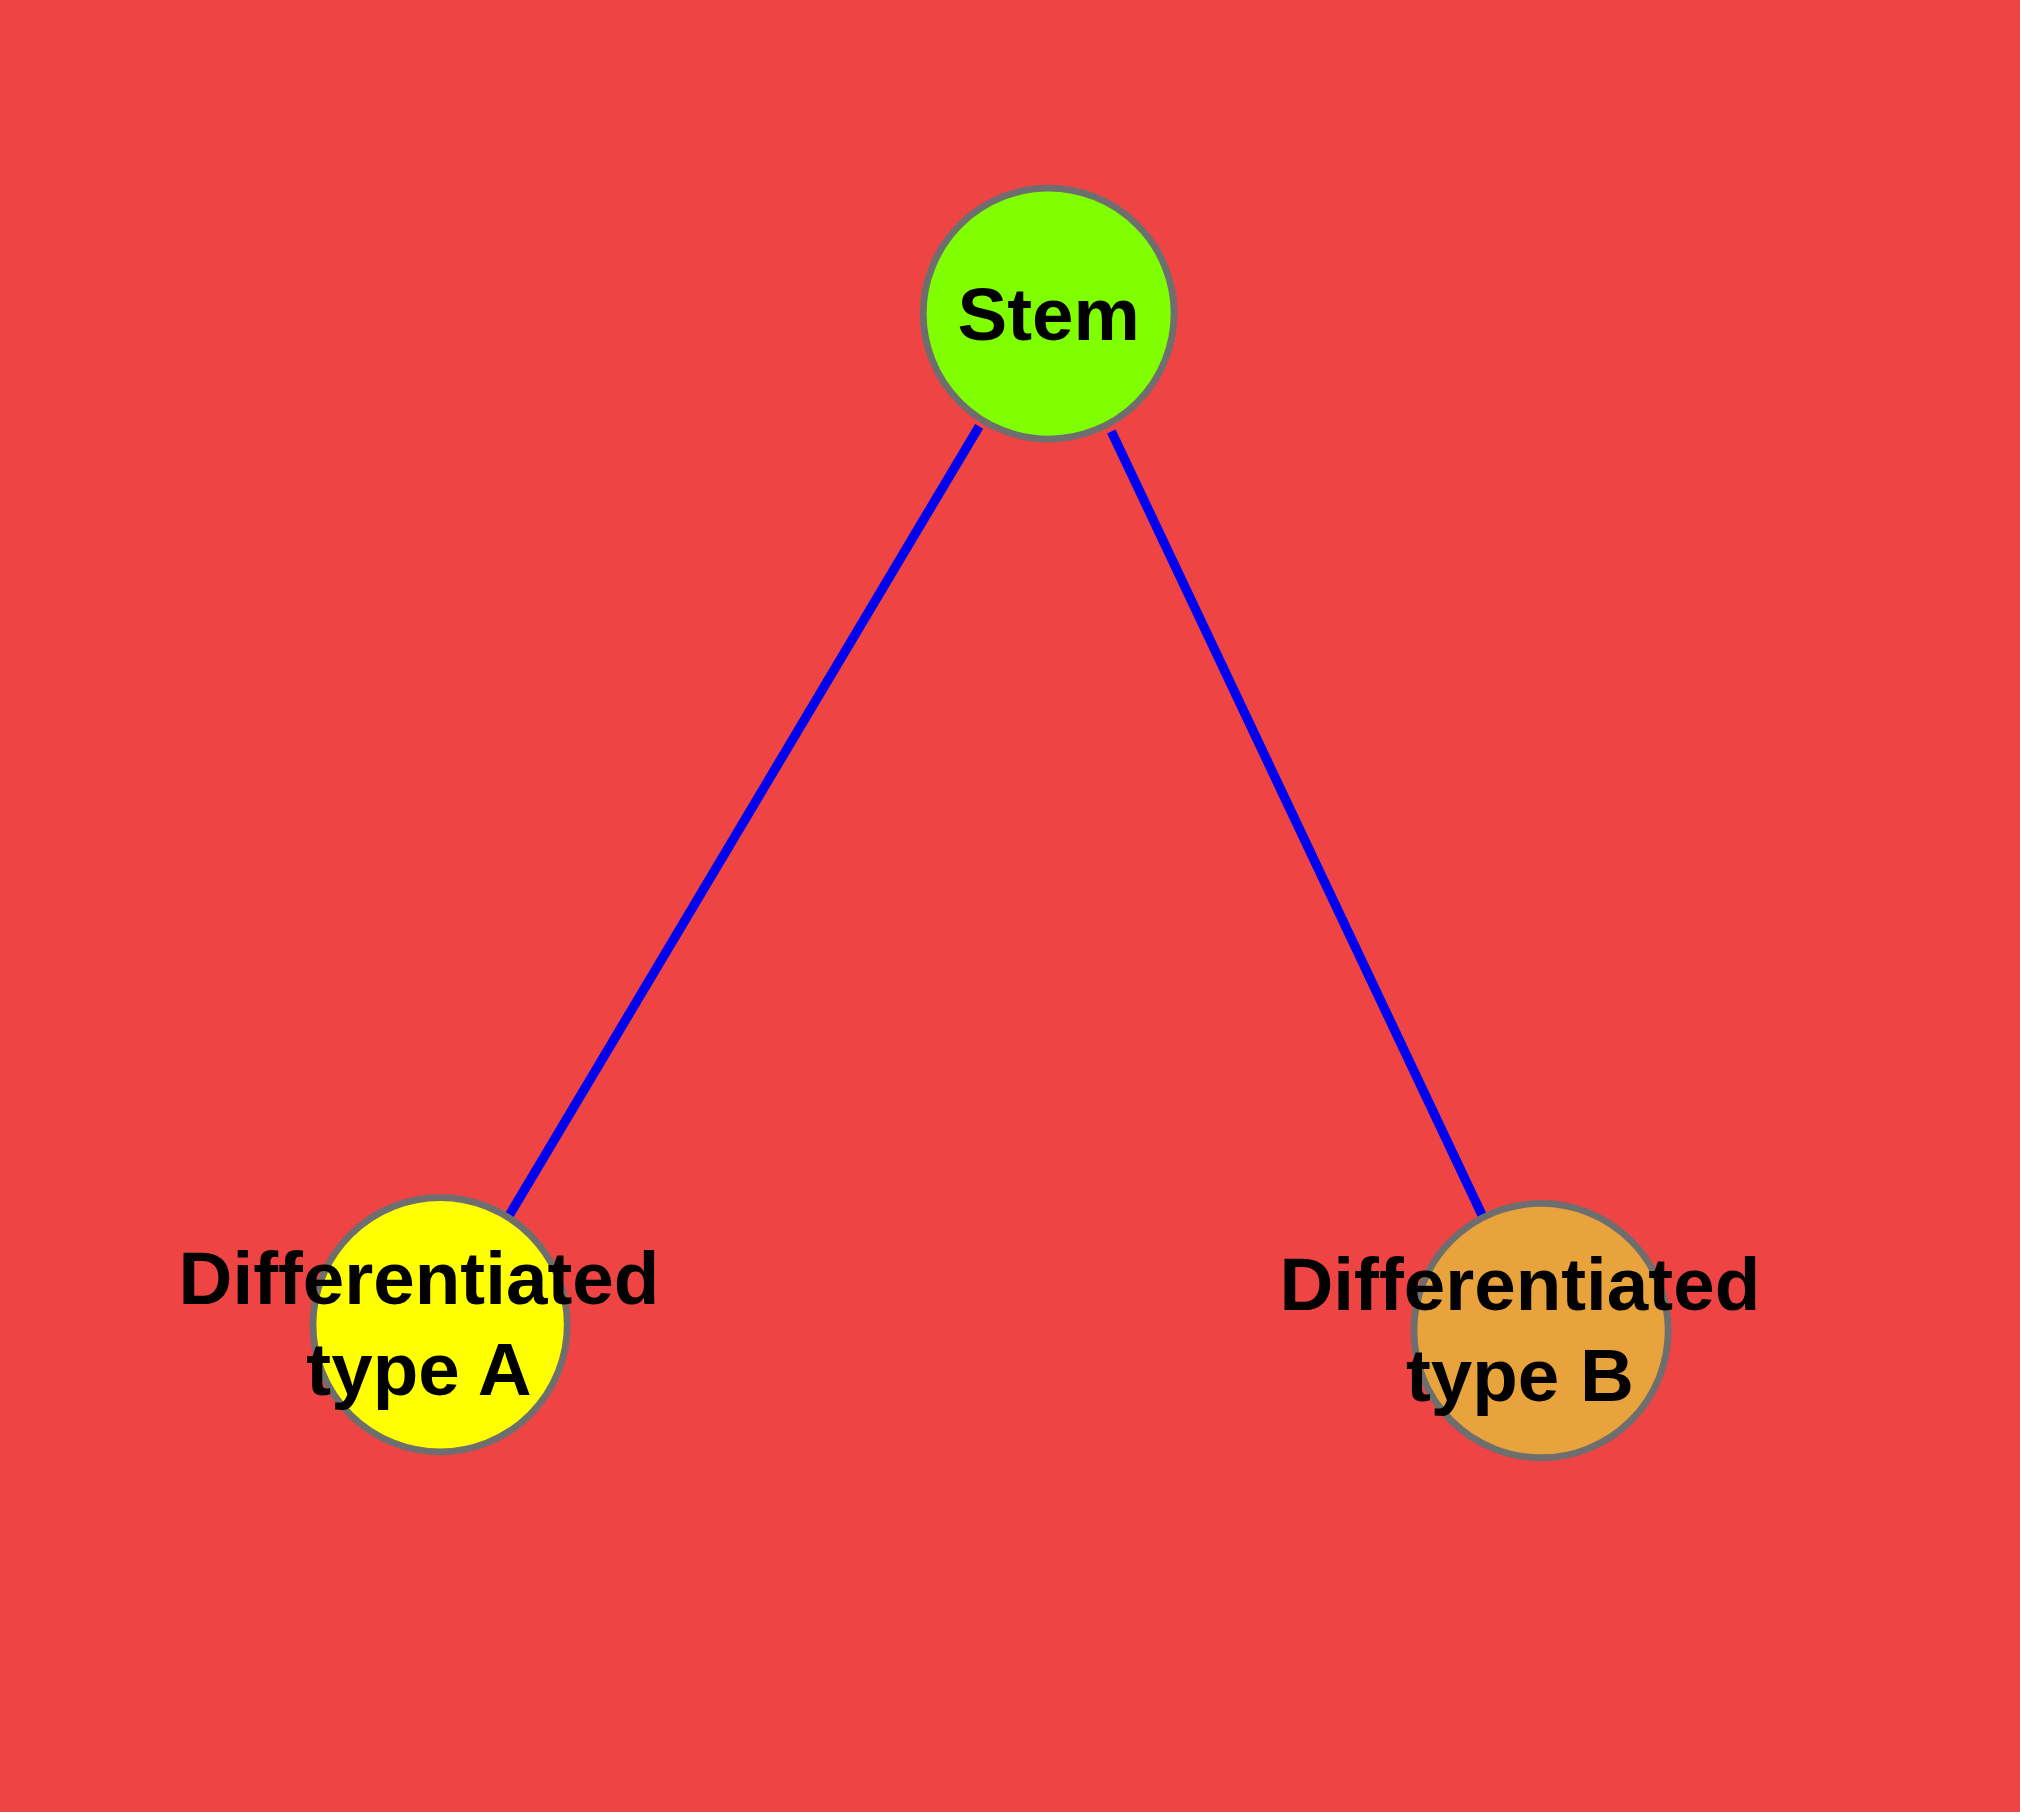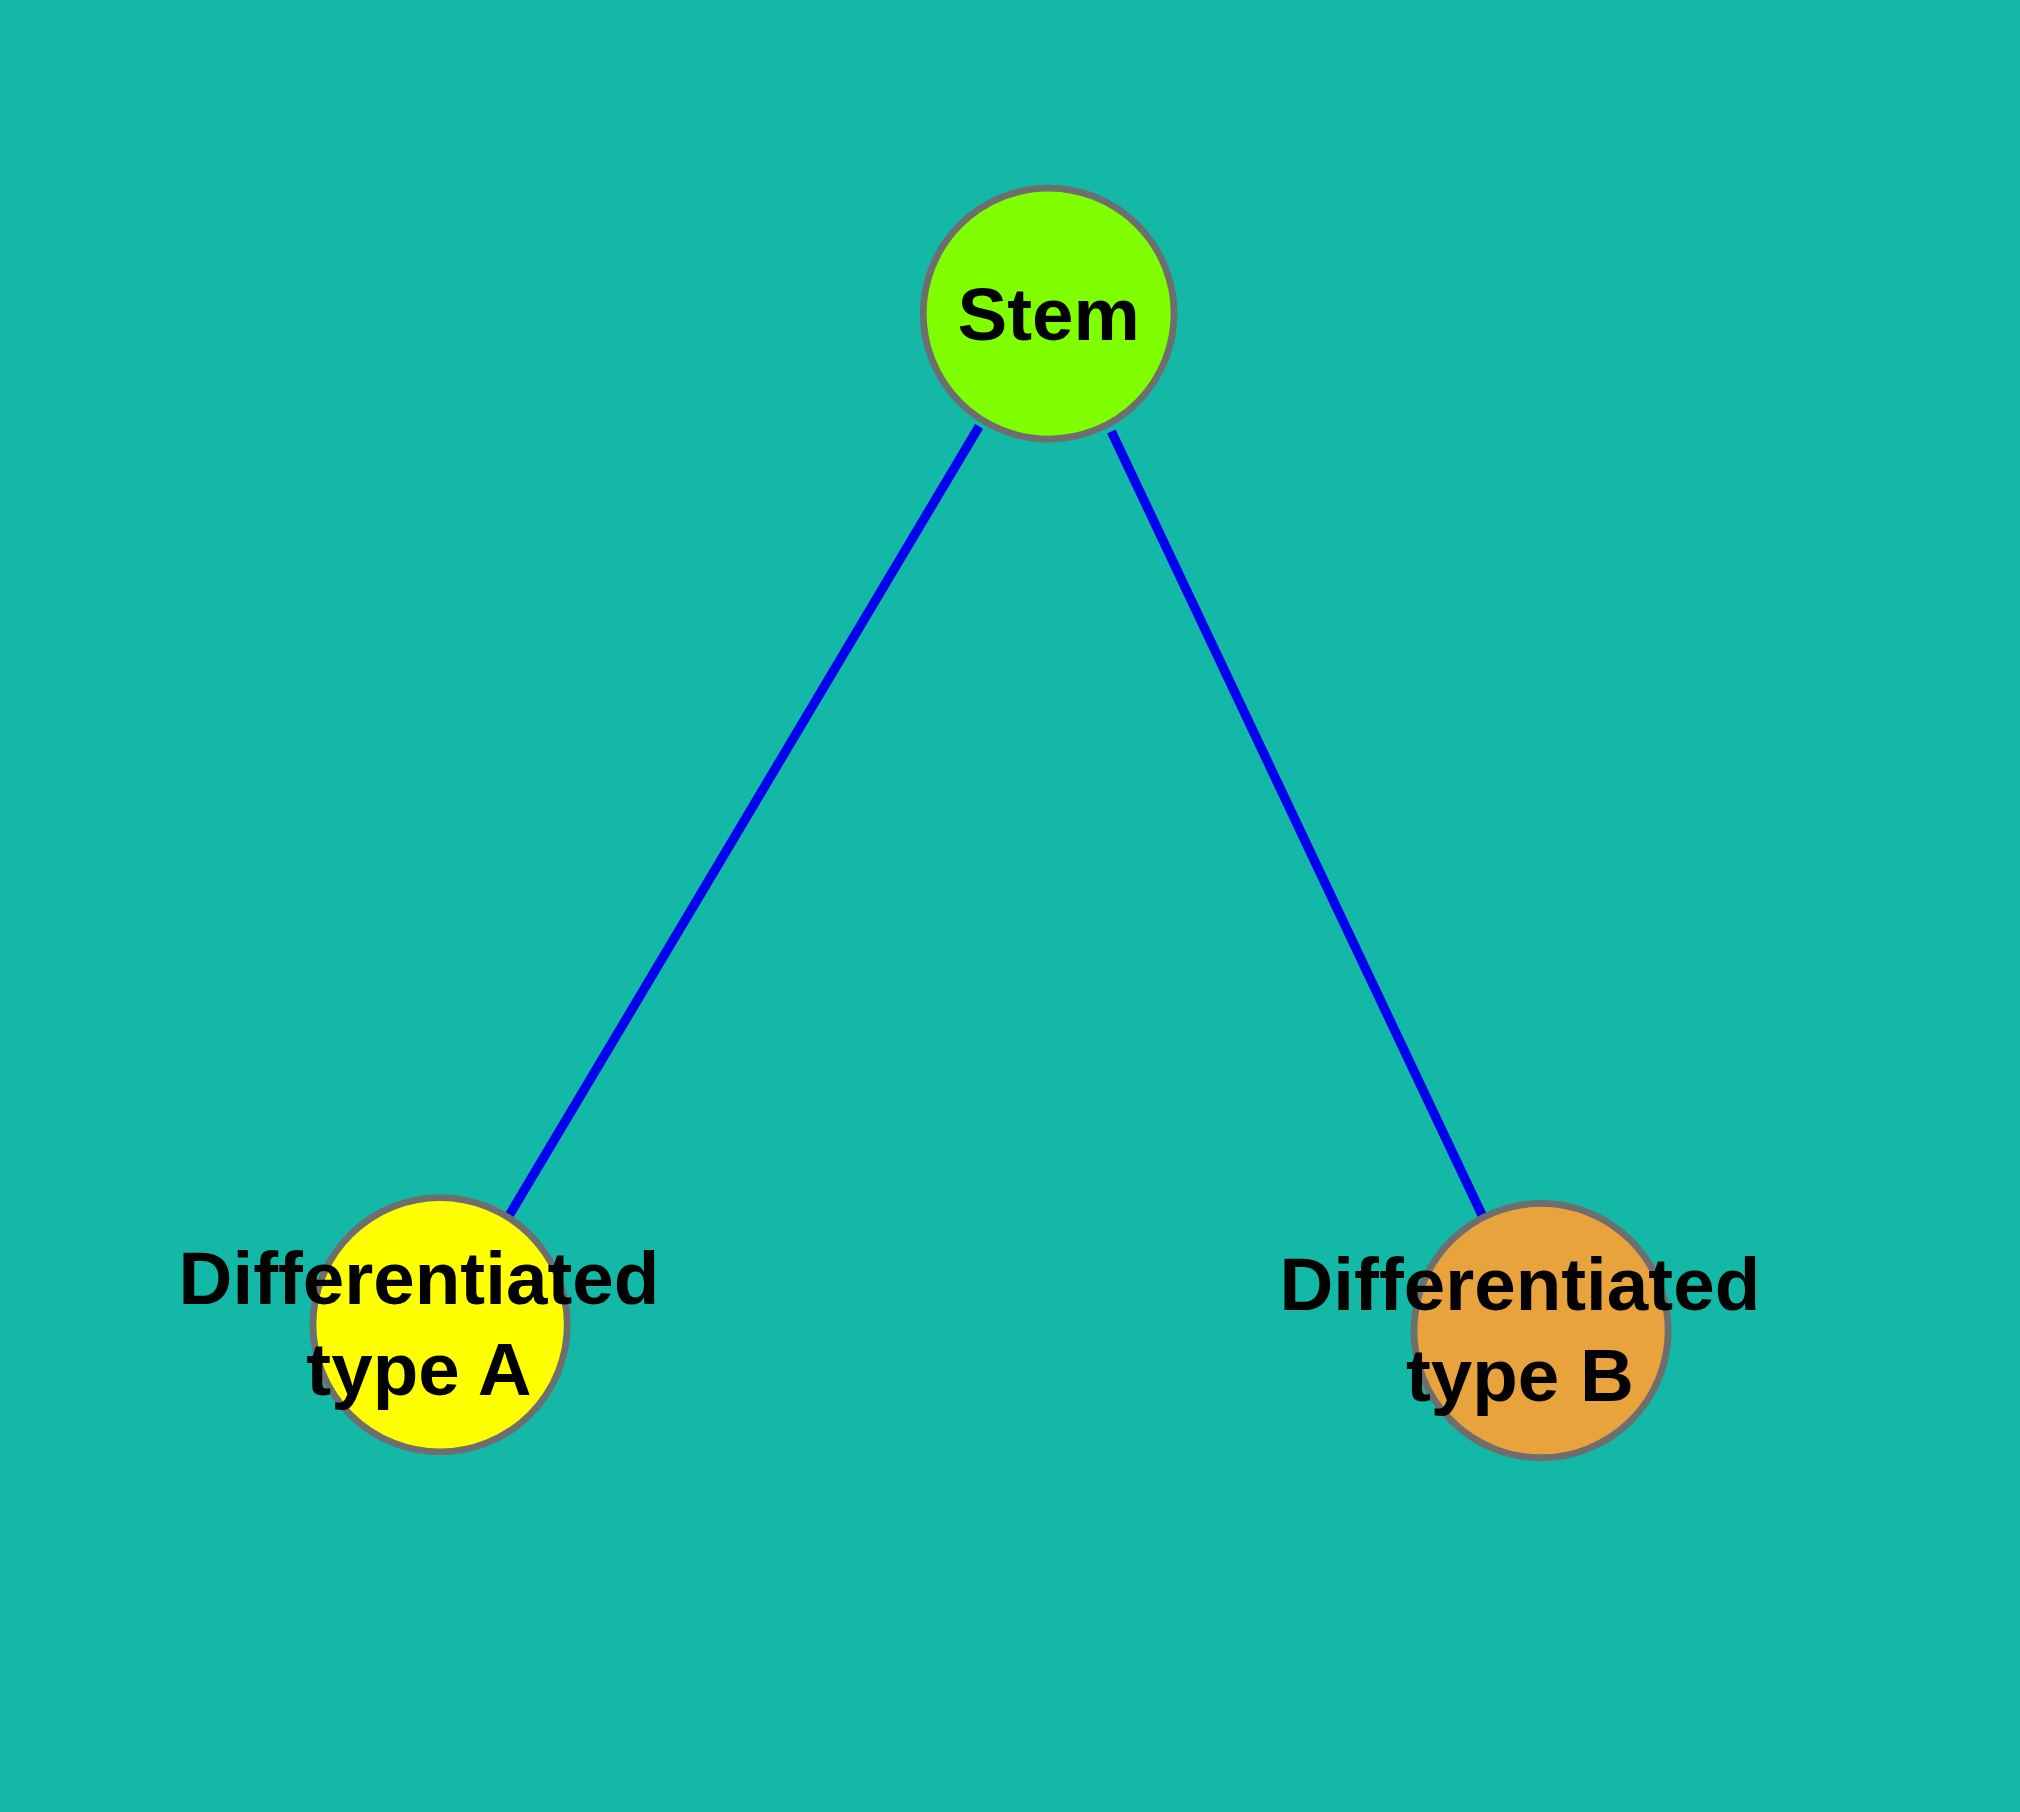--- a/index.html
+++ b/index.html
@@ -43,21 +43,21 @@
   .label-stem {
     font-size: 88px;
   }
   .label-leaf {
     font-size: 88px;
   }
 </style>
 </head>
 <body>
 
-<div id="canvas" style="background: #14b8a6;">
+<div id="canvas" style="background: #ef4444;">
   <svg id="graph-svg" viewBox="0 0 2384 2138">
 
     <g>
       <line class="edge-line" x1="1155" y1="503" x2="600" y2="1435" stroke="#0000ee" stroke-width="11"></line>
       <line class="edge-line" x1="1311" y1="509" x2="1750" y2="1437" stroke="#0000ee" stroke-width="11"></line>
     </g>
 
     <g>
       <circle class="node-circle" cx="1237" cy="370" r="148" fill="#7fff00" stroke="#6e6e6e"></circle>
       <circle class="node-circle" cx="519" cy="1563" r="150" fill="#ffff00" stroke="#6e6e6e"></circle>

